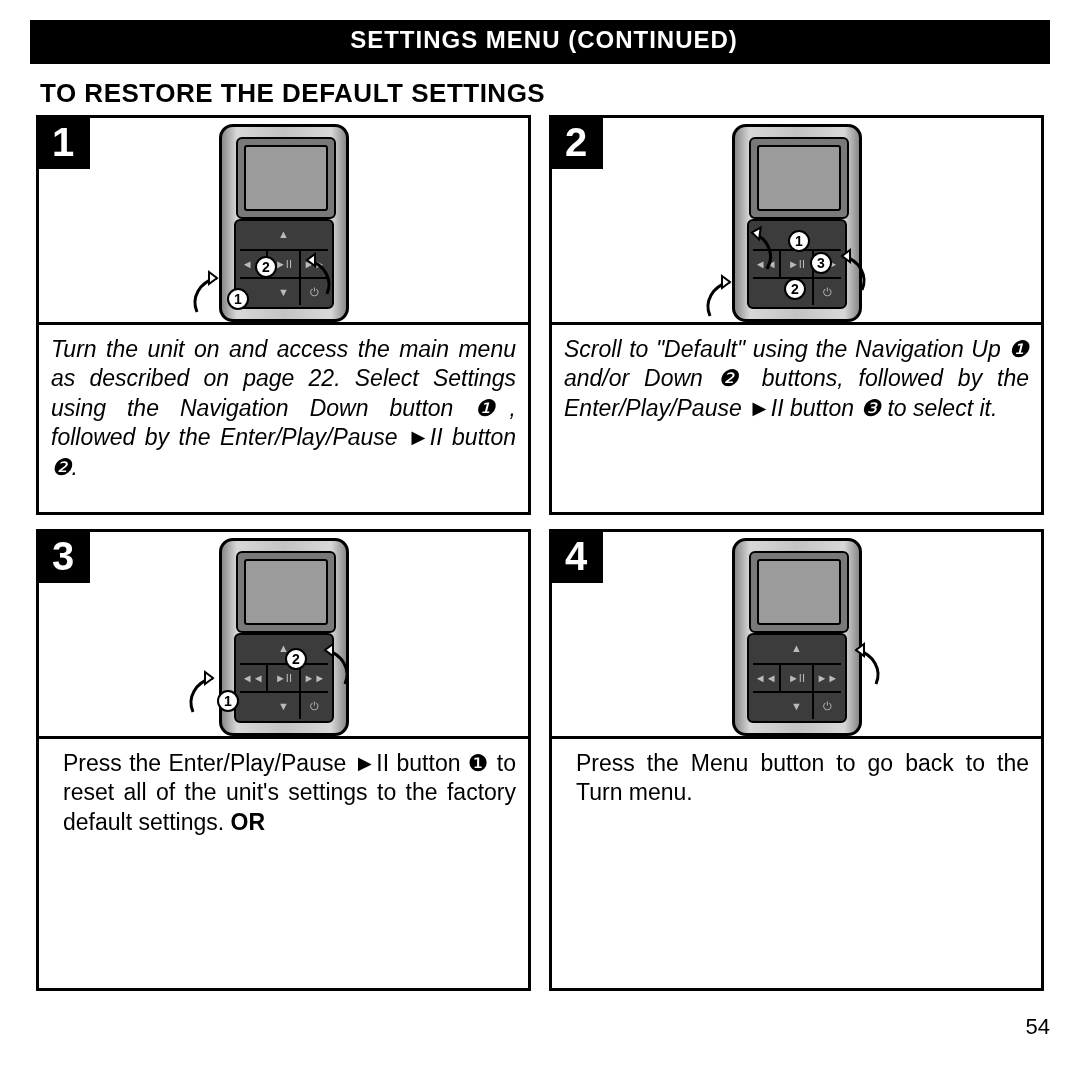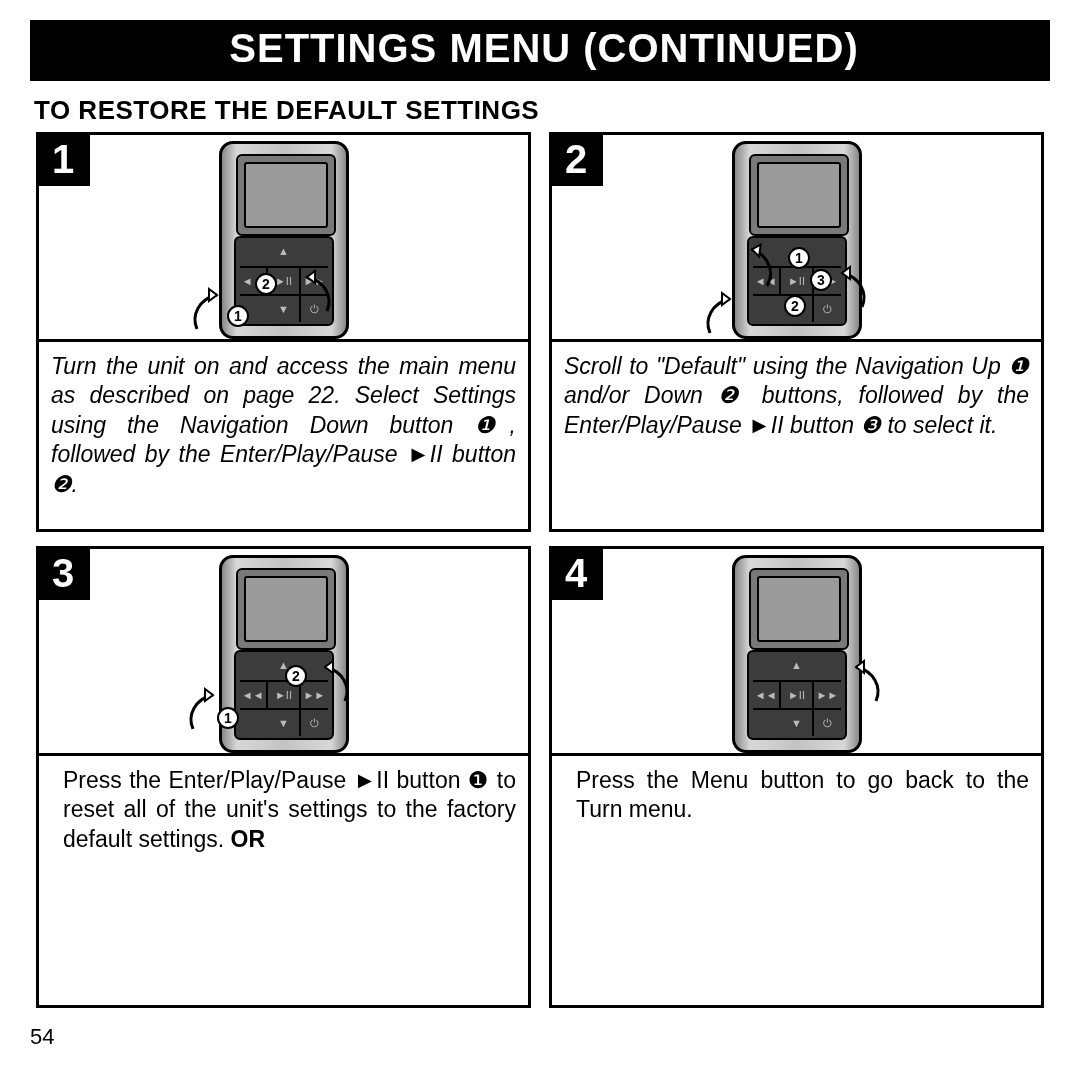--- a/index.html
+++ b/index.html
@@ -12,29 +12,29 @@
     box-sizing: border-box;
   }
   .page {
     padding: 20px 30px 10px 30px;
   }
   .title-bar {
     background: #000;
     color: #fff;
     font-weight: bold;
     text-align: center;
-    font-size: 40px;
+    font-size: 24px;
     letter-spacing: 1px;
     padding: 6px 0 10px 8px;
   }
   .subhead {
     font-weight: bold;
     letter-spacing: 0.5px;
     font-size: 26px;
-    margin: 14px 6px 6px 4px;
+    margin: 14px 6px 6px 10px;
   }
   .grid {
     display: flex;
     gap: 18px;
     margin: 0 6px;
   }
   .col { flex: 1 1 0; }
   .figbox {
     border: 3px solid #000;
     height: 210px;
@@ -124,23 +124,23 @@
     width:22px;height:22px;
     border:2px solid #000;
     border-radius:50%;
     background:#fff;
     font-size:14px;
     font-weight:bold;
     display:flex;align-items:center;justify-content:center;
     box-sizing:border-box;
   }
   .pagenum{
-    text-align:left;
+    text-align:right;
     font-size:22px;
-    margin-top:16px;
+    margin-top:23px;
   }
 </style>
 </head>
 <body>
 
 <div class="page">
   <div class="title-bar">SETTINGS MENU (CONTINUED)</div>
   <div class="subhead">TO RESTORE THE DEFAULT SETTINGS</div>
 
   <div class="grid">

